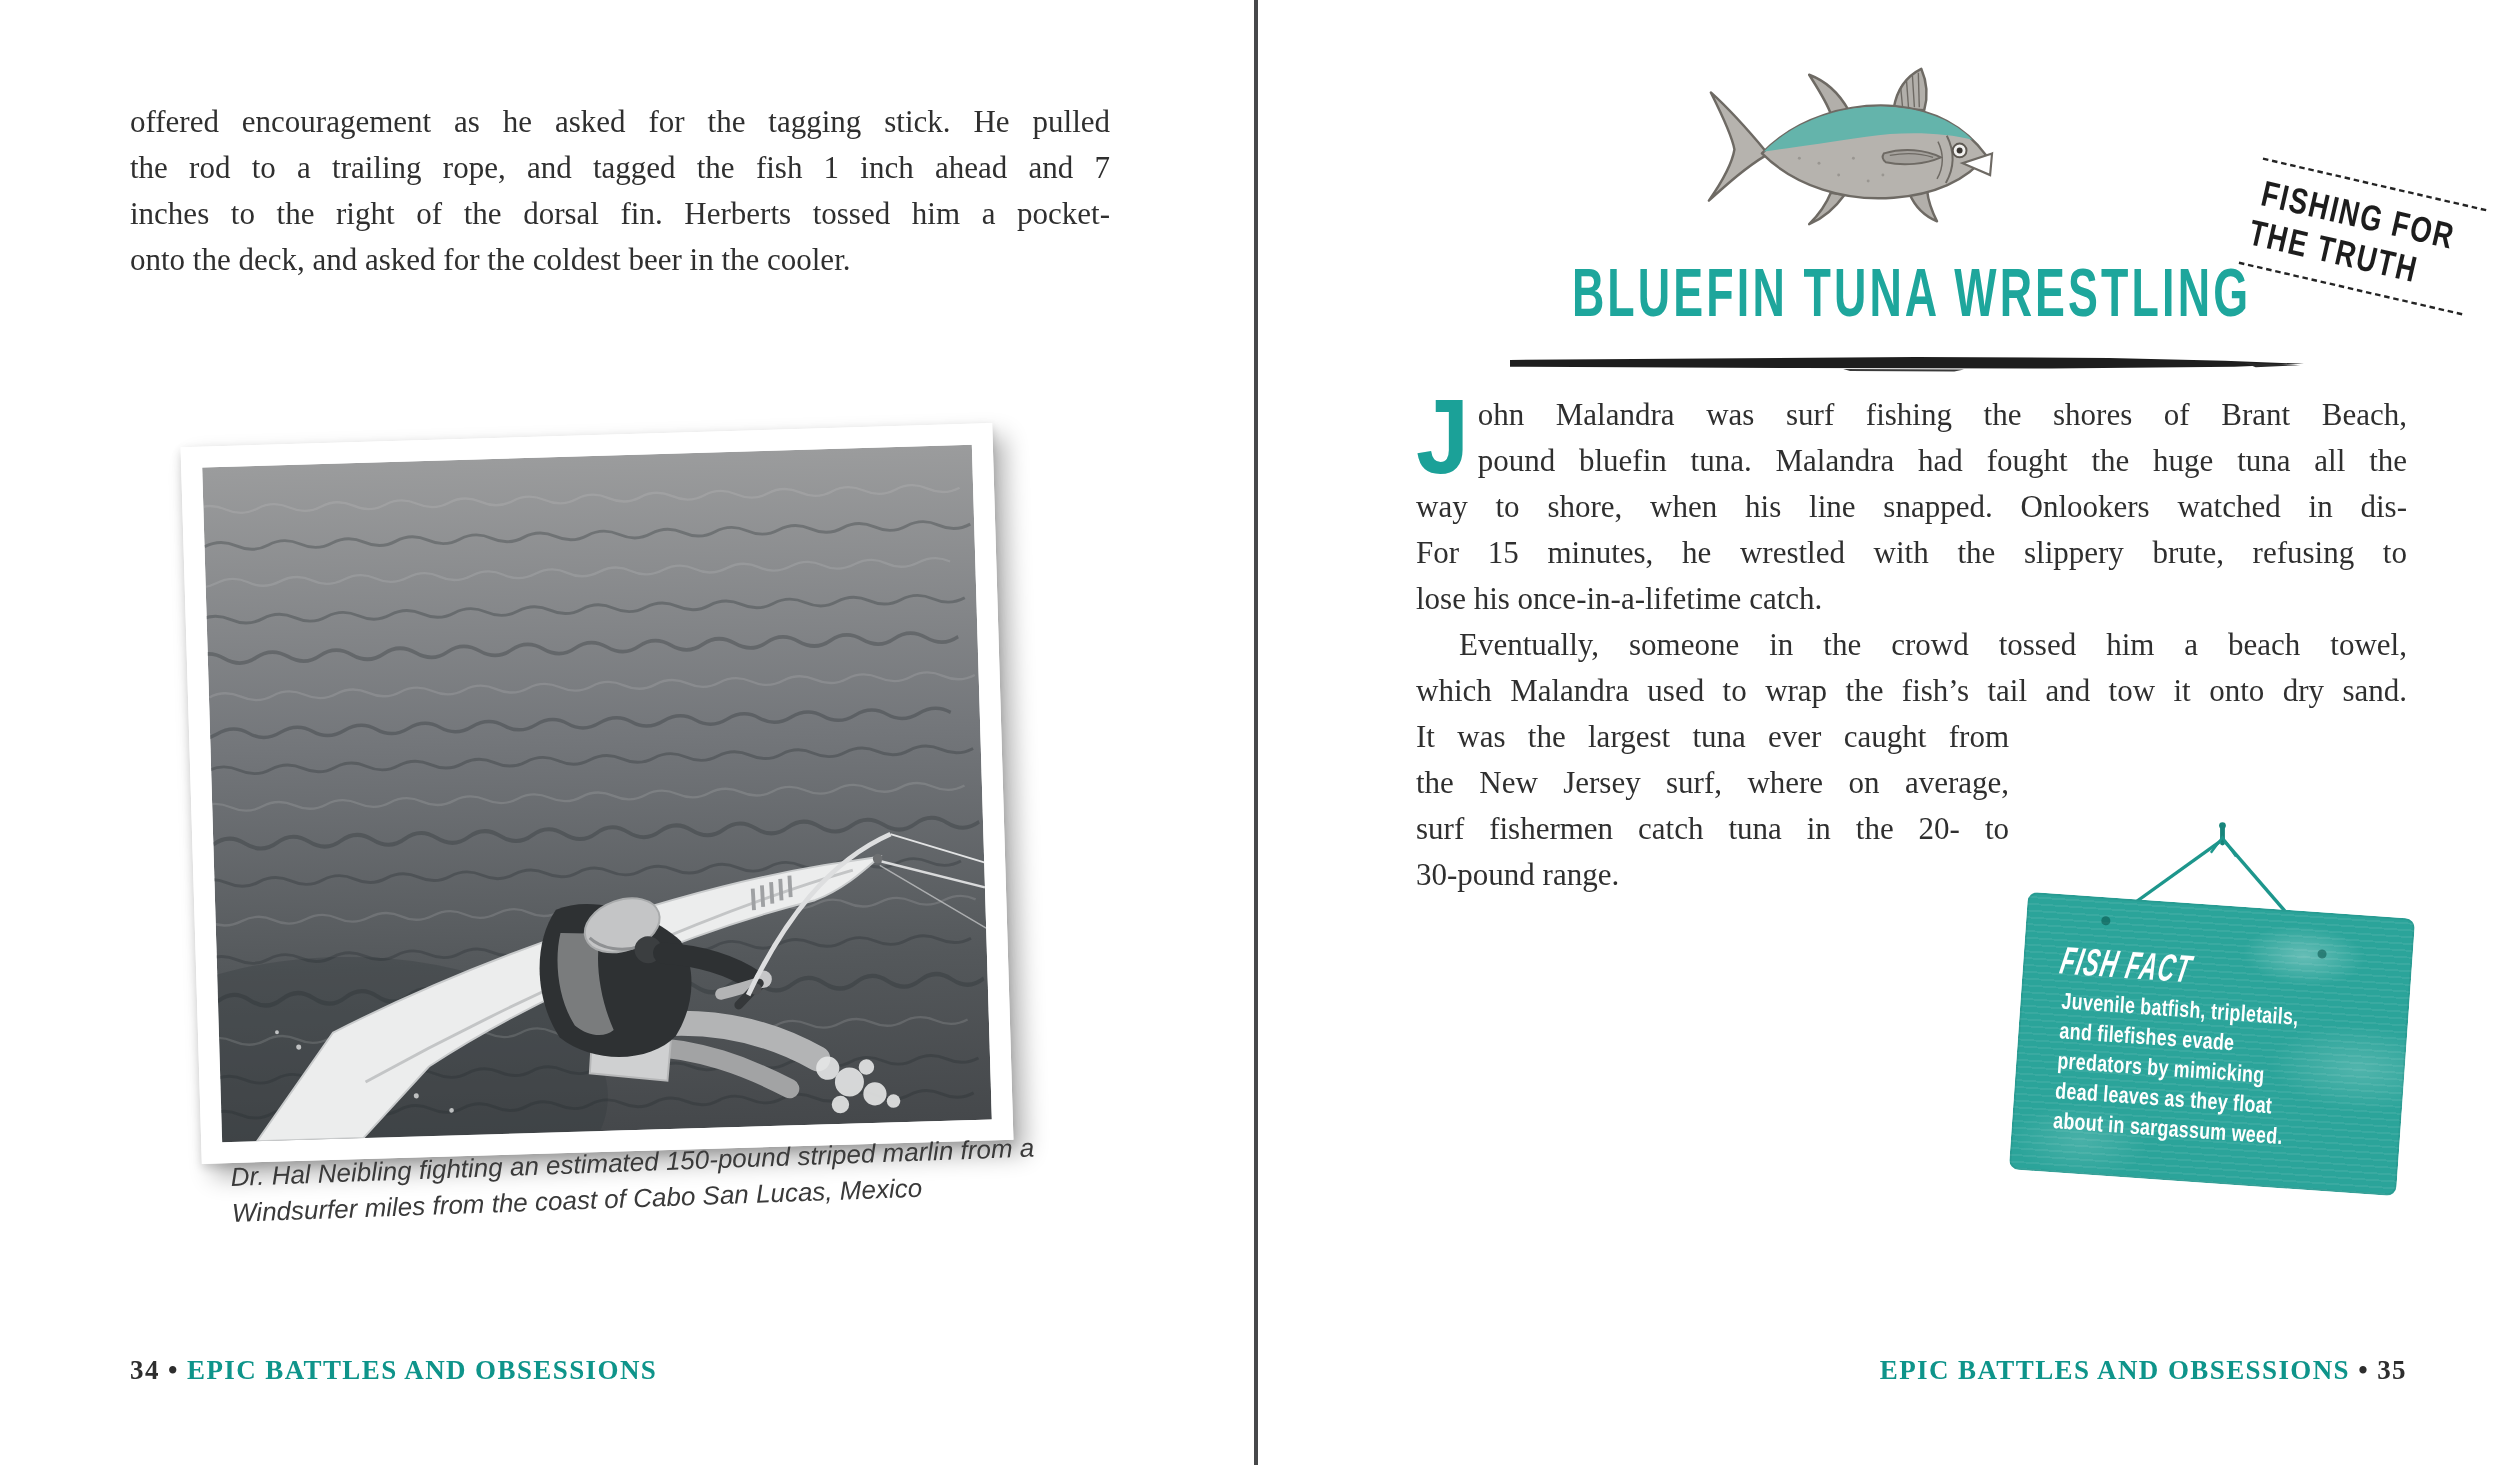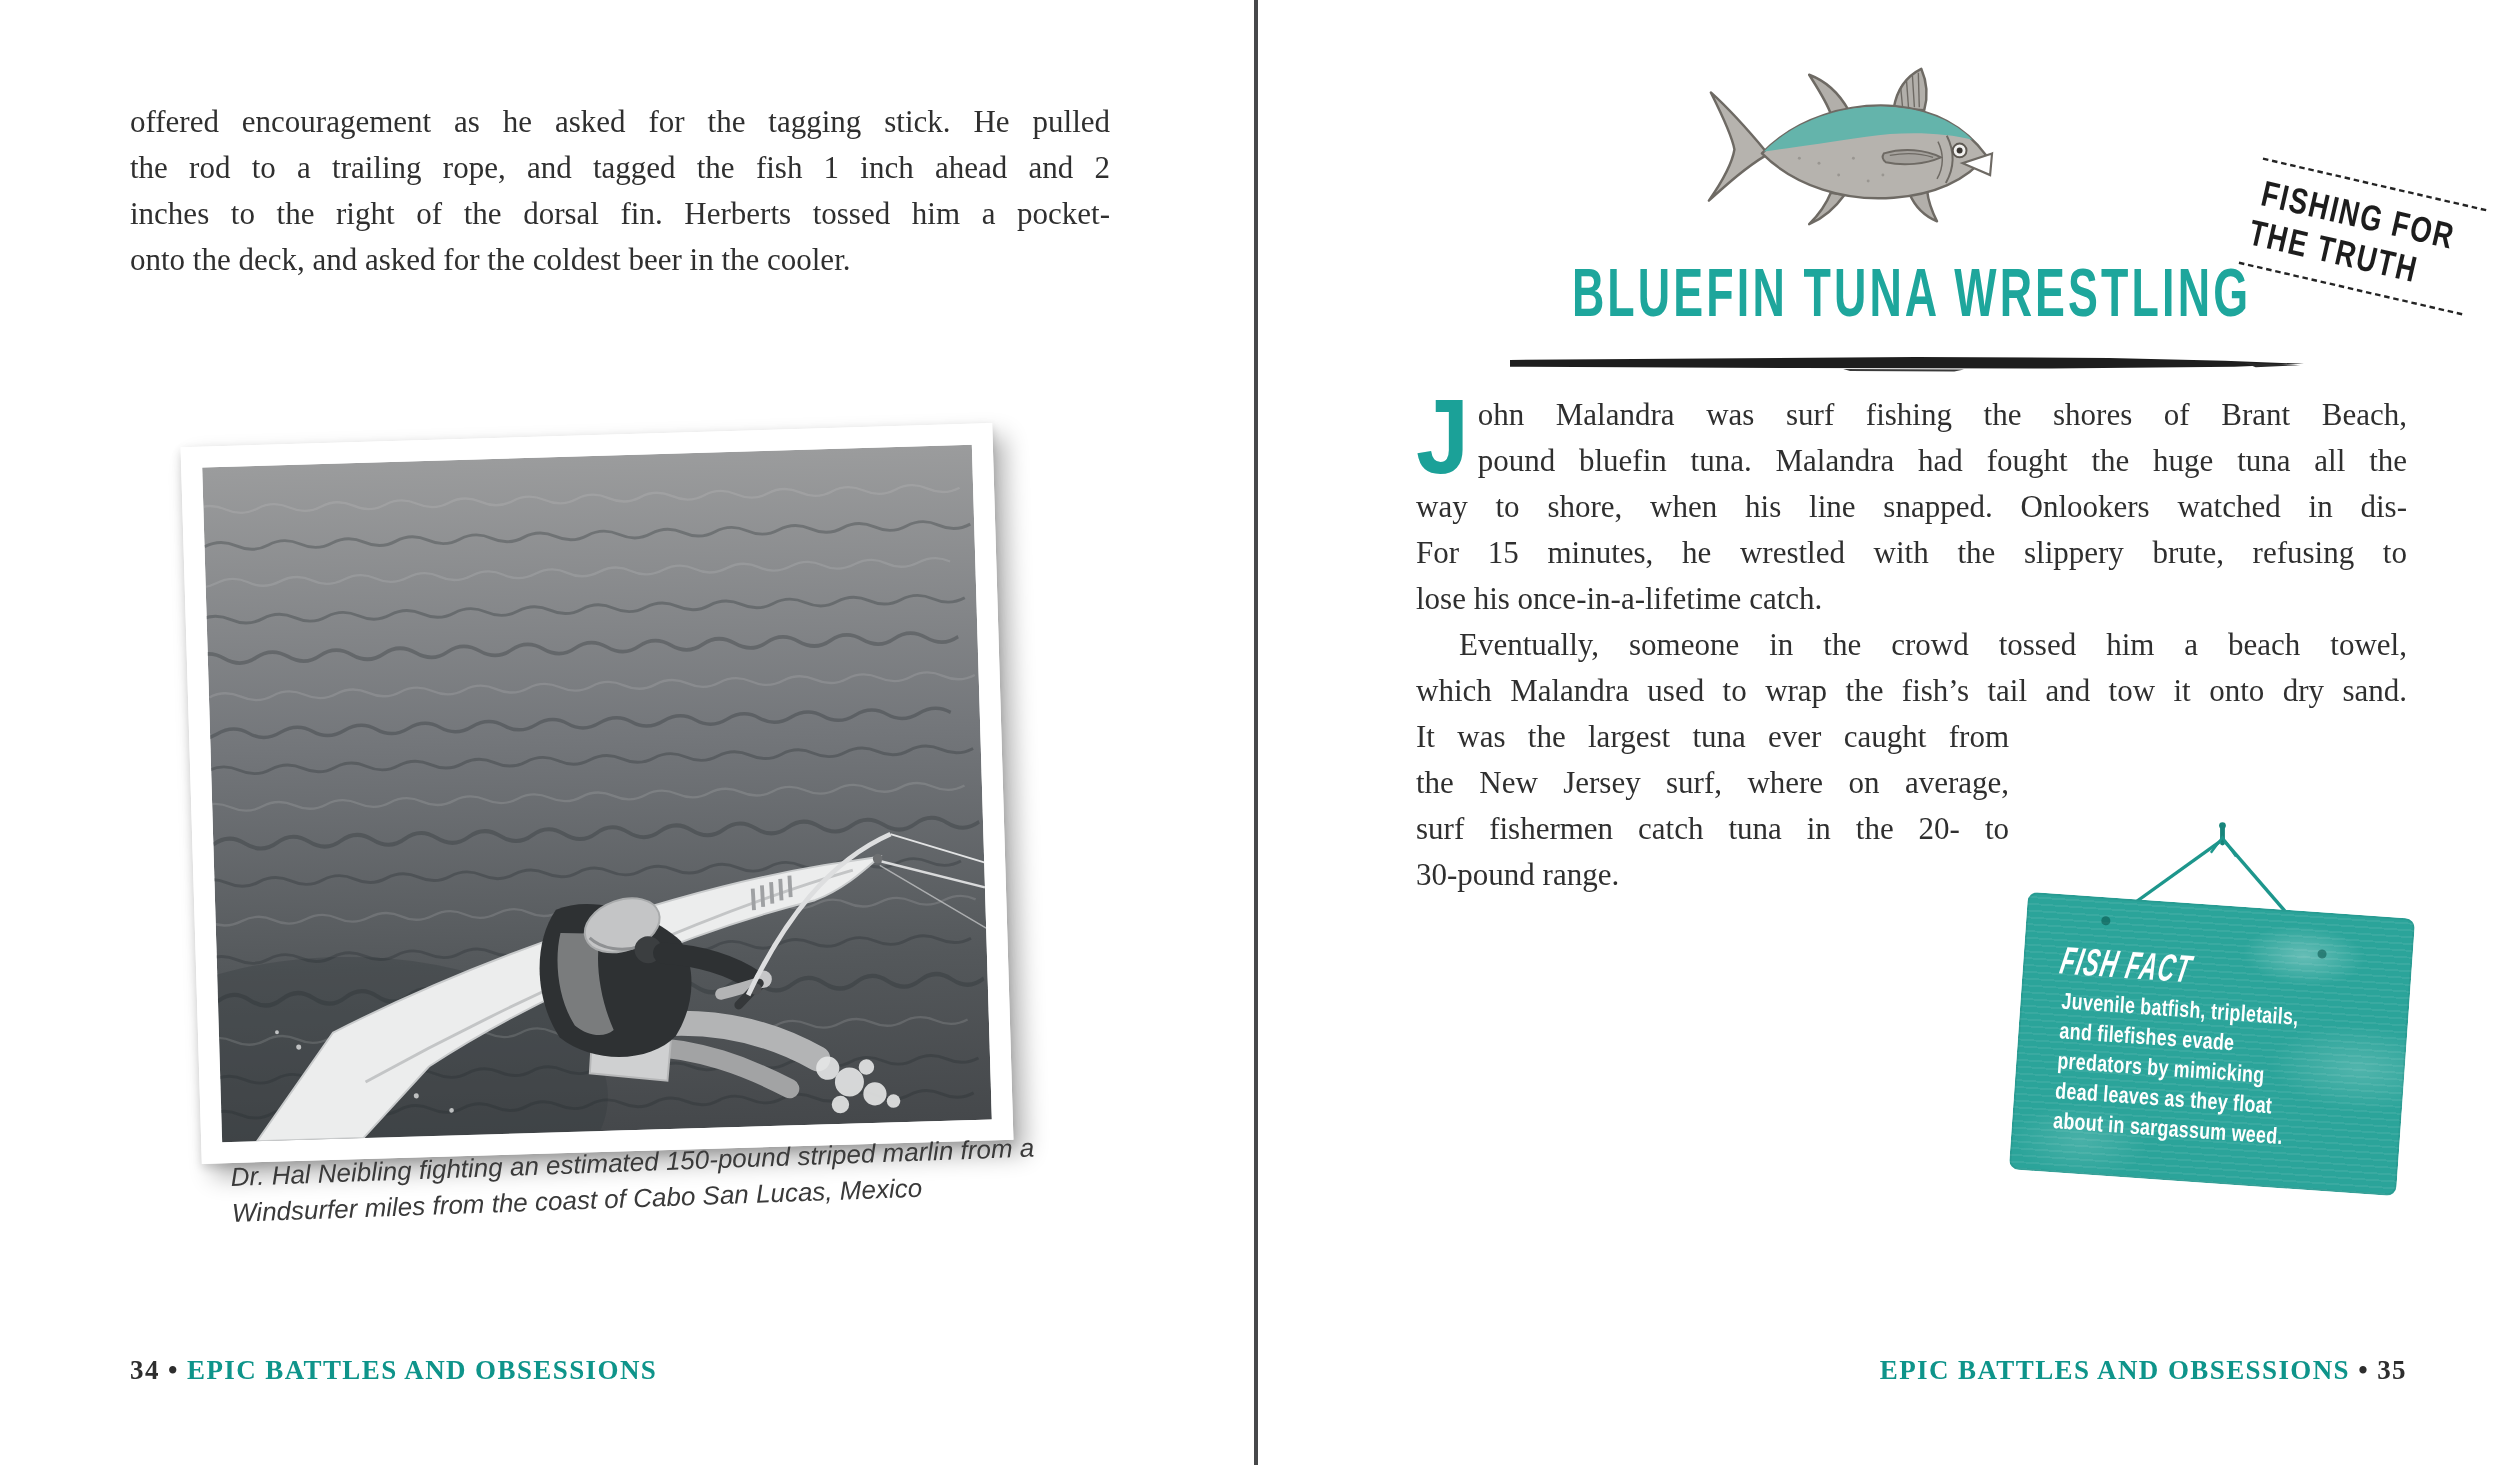--- a/index.html
+++ b/index.html
@@ -87,21 +87,21 @@
 </style>
 </head>
 <body>
 
 <div class="abs divider"></div>
 
 <section>
 
   <div class="abs body-block left-body">
     <div class="bline">offered encouragement as he asked for the tagging stick. He pulled</div>
-    <div class="bline">the rod to a trailing rope, and tagged the fish 1 inch ahead and 2</div>
+    <div class="bline">the rod to a trailing rope, and tagged the fish 1 inch ahead and 7</div>
     <div class="bline">inches to the right of the dorsal fin. Herberts tossed him a pocket-</div>
     <div class="bline last">onto the deck, and asked for the coldest beer in the cooler.</div>
   </div>
 
   <figure class="abs photo-frame">
     <svg viewBox="0 0 796 698" preserveAspectRatio="none">
       <defs>
         <linearGradient id="water" x1="0" y1="0" x2="0" y2="1">
           <stop offset="0" stop-color="#9b9c9d"></stop>
           <stop offset=".42" stop-color="#73767a"></stop>

